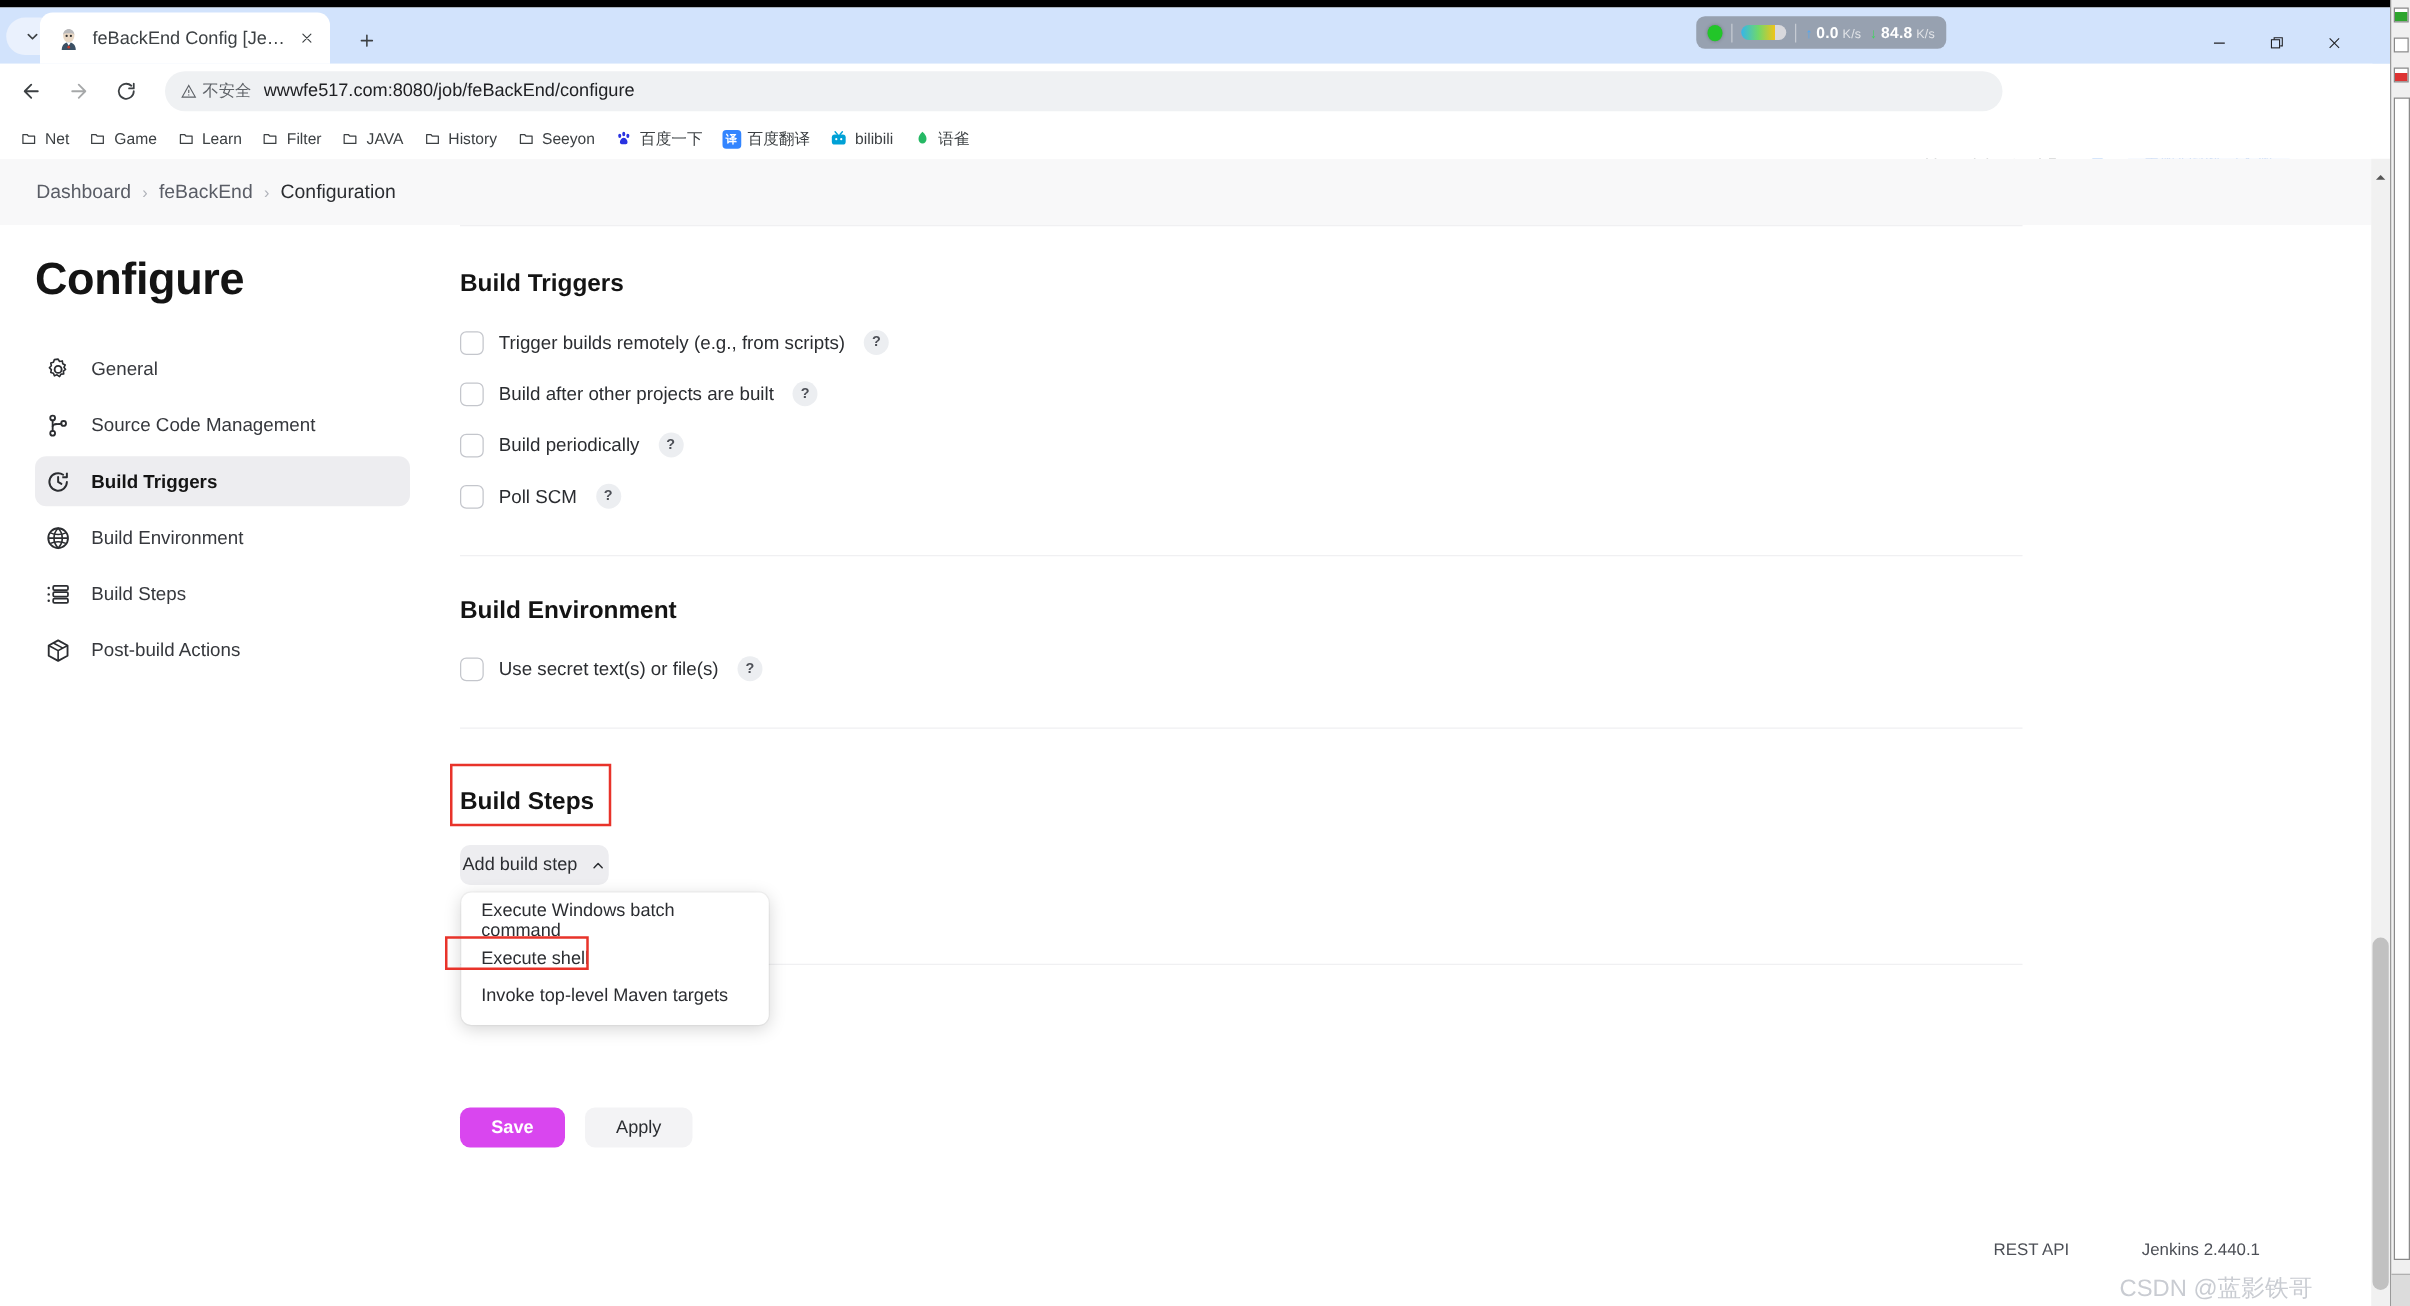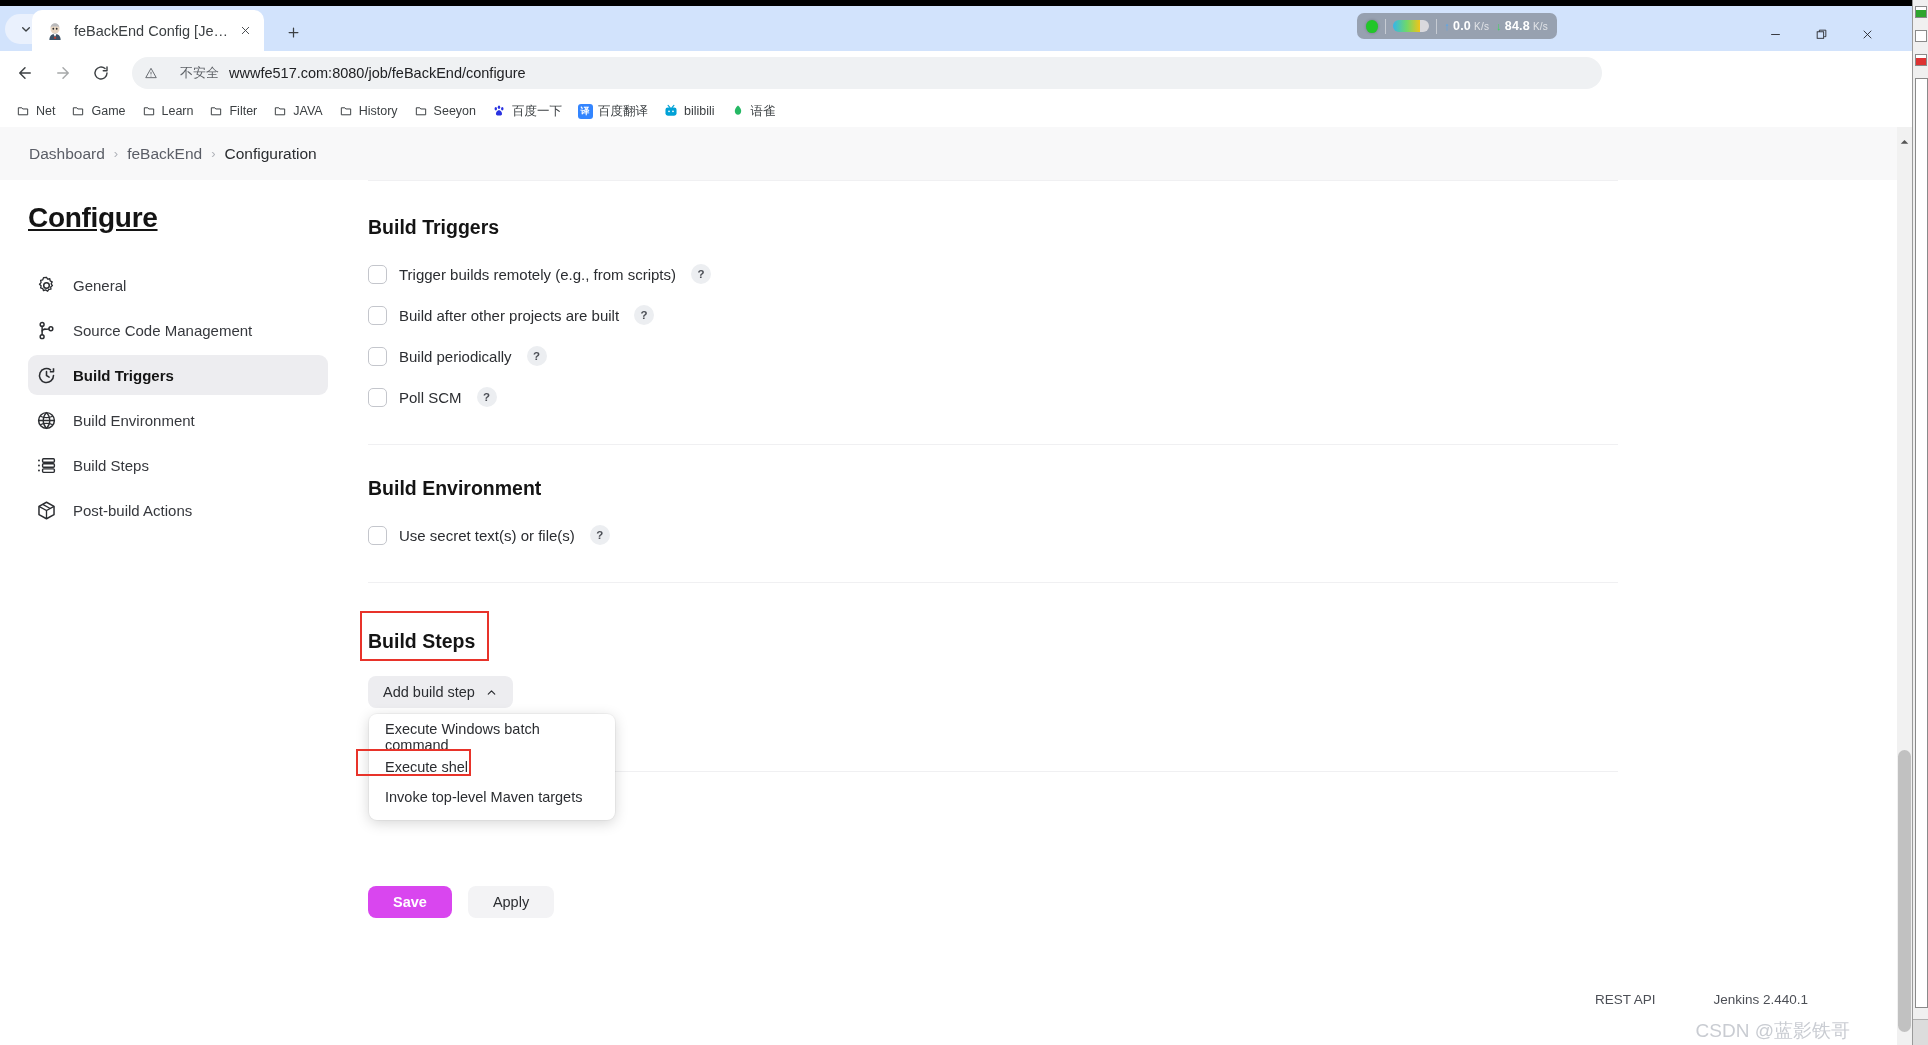--- a/index.html
+++ b/index.html
@@ -83,21 +83,21 @@
             justify-content:center; cursor:pointer; margin-right: 4px; }
   .navbtn svg { width: 18px; height: 18px; }
   .navbtn.disabled svg { opacity: .45; }
   .omnibox {
     flex: 0 0 auto; width: 1470px; height: 32px; margin-left: 10px;
     background:#eff1f3; border-radius:16px; display:flex; align-items:center;
     padding: 0 12px; cursor: text;
   }
   .notsecure { display:flex; align-items:center; gap:4px; margin-right: 10px; flex:0 0 auto;}
   .notsecure svg { width: 14px; height: 14px; }
-  .notsecure span { font-size: 13px; color:#5f6368;margin-left:18px; }
+  .notsecure span { font-size: 13px; color:#5f6368; }
   .urltext { font-size: 14.5px; color:#202124; white-space:nowrap; overflow:hidden;}
   .tb-right { position:absolute; right: 38px; top: 51px; height: 44px; display:flex; align-items:center; }
   .tbicon { width: 34px; height: 34px; margin: 0 3px; border-radius:50%;
             display:flex; align-items:center; justify-content:center; cursor:pointer; }
   .tbicon svg { width: 18px; height: 18px; }
   .tb-divider { width:1px; height:18px; background:#dadce0; margin: 0 6px; }
   .update-btn {
     height: 28px; padding: 0 13px; border-radius: 14px; background:#d3e3fd;
     display:flex; align-items:center; font-size:13px; color:#0b57d0; cursor:pointer;
     white-space: nowrap; margin-left: 4px;
@@ -129,21 +129,21 @@
     background:#f8f8f9; display:flex; align-items:center; padding-left: 29px; gap: 9px;
   }
   .bc-item { font-size:15.5px; color:#2b2d31; cursor:pointer; }
   .bc-item.muted { color:#5a5d66; }
   .bc-sep { font-size:13px; color:#b0b3ba; }
 
   .page-body { position:absolute; left:0; top:53px; width:1898px; height:865px; }
 
   
   .sidebar { position:absolute; left:0; top:0; width:345px; padding-left:28px; padding-top:22px; }
-  .page-title { font-size:28px; font-weight:bold; color:#141414; letter-spacing:-.3px;text-decoration:underline; }
+  .page-title { font-size:36px; font-weight:bold; color:#141414; letter-spacing:-.3px; }
   .side-nav { margin-top: 31px; }
   .side-item {
     display:flex; align-items:center; gap:16px; height:40px;
     padding: 0 14px 0 8px; border-radius:9px; cursor:pointer; margin-bottom: 5px;
     width: 300px;
   }
   .side-item .si-ico { width:21px; height:21px; flex:0 0 21px; color:#2b2d31;
                        display:flex; align-items:center; justify-content:center; }
   .side-item .si-ico svg { width:21px; height:21px; }
   .side-item .si-lbl { font-size:15px; color:#36383d; }
@@ -165,21 +165,21 @@
     display:flex; align-items:center; justify-content:center;
     font-size:11.5px; font-weight:bold; color:#4c4f56; cursor:pointer; margin-left:3px;
   }
 
   
   .annot { position:absolute; border:2px solid #e8332a; pointer-events:none; }
 
   
   .add-btn {
     display:inline-flex; align-items:center; gap:10px; height:32px;
-    padding:0 15px; border-radius:8px; background:#ededf0; cursor:pointer;
+    padding:0 2px; border-radius:8px; background:#ededf0; cursor:pointer;
     font-size:14.5px; color:#2b2d31;
   }
   .add-btn svg { width: 13px; height: 13px; }
   .dropdown {
     position:absolute; width:246px; background:#fff; border-radius:8px;
     box-shadow: 0 3px 14px rgba(0,0,0,.17), 0 0 0 1px rgba(0,0,0,.035);
     padding: 0 0 8px 0;
   }
   .dd-filter { display:flex; align-items:center; gap:12px; height:40px; padding:0 16px;
                border-bottom:1px solid #ececef; cursor:text; }

